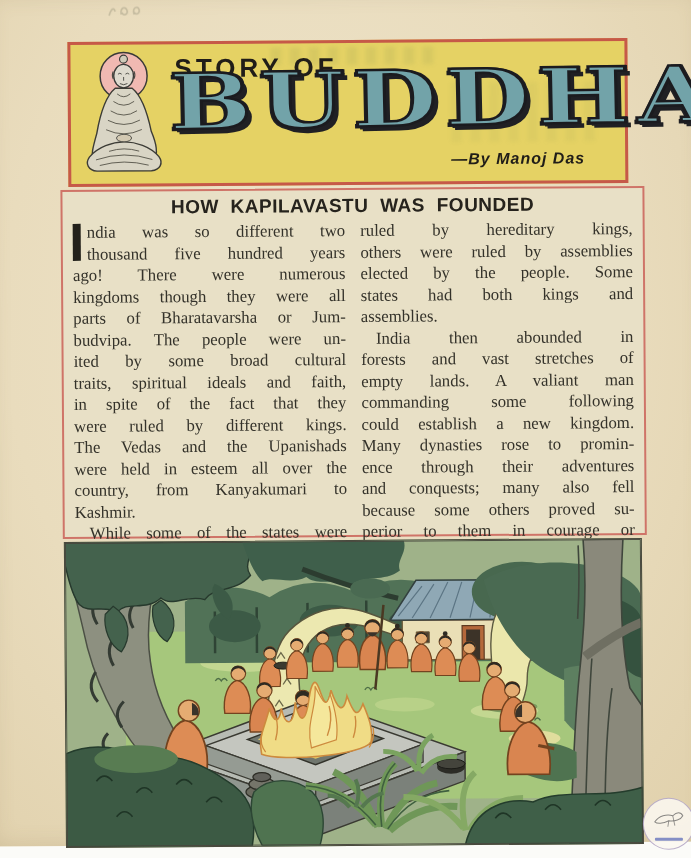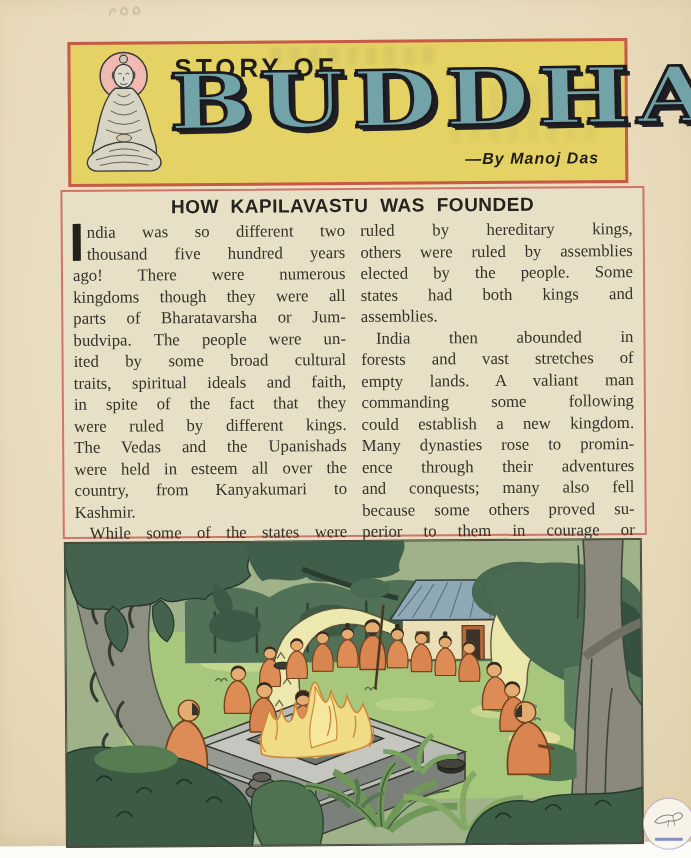--- a/index.html
+++ b/index.html
@@ -35,21 +35,21 @@
   .title{
     position:absolute;left:98px;top:20px;
     font-family:"DejaVu Serif",serif;font-weight:bold;font-size:77px;line-height:1;
     letter-spacing:6px;color:#72a3a9;
     -webkit-text-stroke:2.5px #1b1b1f;
     text-shadow:4px 5px 0 #202024,2px 3px 0 #202024,-2px 2px 0 #202024,2px -1px 0 #202024;
     transform:scaleX(1.27) rotate(-0.6deg);transform-origin:left top;
     white-space:nowrap;
   }
   .byline{
-    position:absolute;right:26px;top:108px;
+    position:absolute;right:40px;top:108px;
     font-family:"Liberation Sans",sans-serif;font-weight:bold;font-style:italic;
     font-size:16px;color:#201d18;letter-spacing:1px;
   }
 
   
   .panel{
     position:absolute;left:62px;top:188px;width:584px;height:349px;
     background:#e8e0c6;border:2px solid #cf7468;box-sizing:border-box;
   }
   .article-heading{

